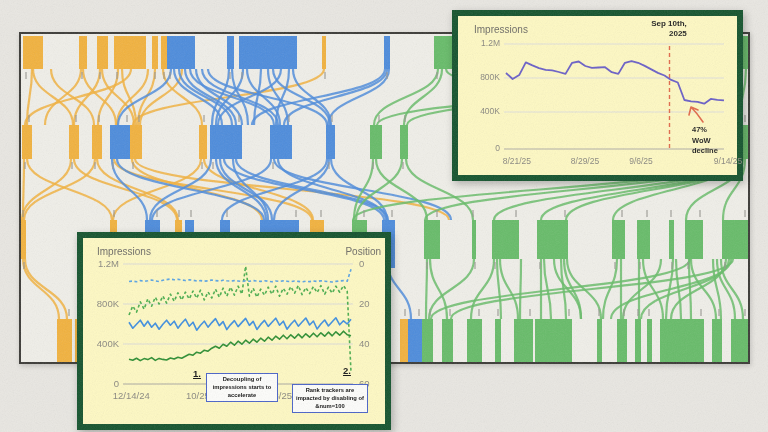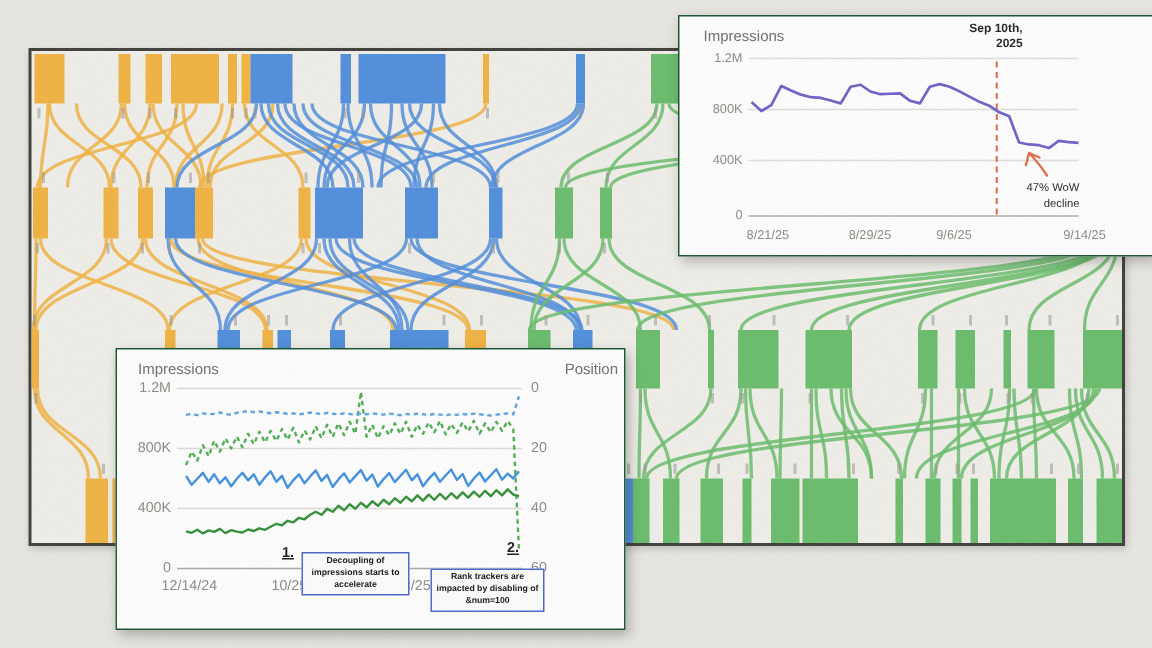--- a/index.html
+++ b/index.html
@@ -4,40 +4,40 @@
 <style>
   html,body{margin:0;padding:0;background:#dcdbd6;}
   #stage{position:relative;width:768px;height:432px;overflow:hidden;
          background:#e9e7e2;font-family:"Liberation Sans",sans-serif;}
   
   #sankey-frame{position:absolute;left:19px;top:32px;width:727px;height:328px;
     border:2px solid #3b3a36;background:#f0efe9;box-sizing:content-box;
     box-shadow:1px 2px 5px rgba(0,0,0,.18);z-index:1;}
   #sankey-svg{position:absolute;left:0;top:0;}
   
-  .panel{position:absolute;background:#ffffff;border:1px solid #14532d;
-         box-shadow:2px 3px 8px rgba(0,0,0,.28);padding-left:36px;}
+  .panel{position:absolute;background:#fef9c3;border:6px solid #14532d;
+         box-shadow:2px 3px 8px rgba(0,0,0,.28);}
   #panelA{left:452px;top:10px;width:279px;height:159px;z-index:3;}
   #panelB{left:77px;top:232px;width:302px;height:186px;z-index:2;}
   .panel svg{position:absolute;left:0;top:0;}
   .chart-title{position:absolute;font-size:10px;color:#6e6c66;z-index:2;}
   #panelA .chart-title{left:16px;top:8px;}
   #panelB .chart-title-left{left:14px;top:8px;}
   #panelB .chart-title-right{right:4px;top:8px;left:auto;}
   .tick{position:absolute;color:#8b8981;z-index:2;white-space:nowrap;}
   .ytickA{font-size:8.5px;width:34px;left:8px;text-align:right;}
   .xtickA{font-size:8.5px;top:140px;transform:translateX(-50%);}
   .ytickBL{font-size:9.5px;width:30px;left:6px;text-align:right;}
   .ytickBR{font-size:9.5px;left:276px;}
   .xtickB{font-size:9.5px;top:152px;transform:translateX(-50%);}
   
   #eventLabel{position:absolute;left:211px;top:3px;transform:translateX(-50%);
     text-align:right;font-size:8px;font-weight:bold;color:#1f1f1f;line-height:1.3;z-index:2;}
   #wowLabel{position:absolute;left:249px;top:109px;transform:translateX(-50%);
-    text-align:right;font-size:7.5px;font-weight:normal;color:#1f1f1f;line-height:1.4;z-index:2;}
+    text-align:left;font-size:7.5px;font-weight:bold;color:#1f1f1f;line-height:1.4;z-index:2;}
   
   .marker{position:absolute;font-size:9.5px;font-weight:800;color:#161616;
     text-decoration:underline;z-index:4;}
   #markerB1{left:110px;top:130px;}
   #markerB2{left:260px;top:127px;}
   .callout{position:absolute;border:1.5px solid #4a63c8;background:#fdfdfb;
     font-size:5.8px;font-weight:bold;color:#101010;text-align:center;
     line-height:1.35;padding:2px 2px;z-index:3;}
   #calloutB1{left:123px;top:135px;width:66px;}
   #calloutB2{left:209px;top:146px;width:70px;}

